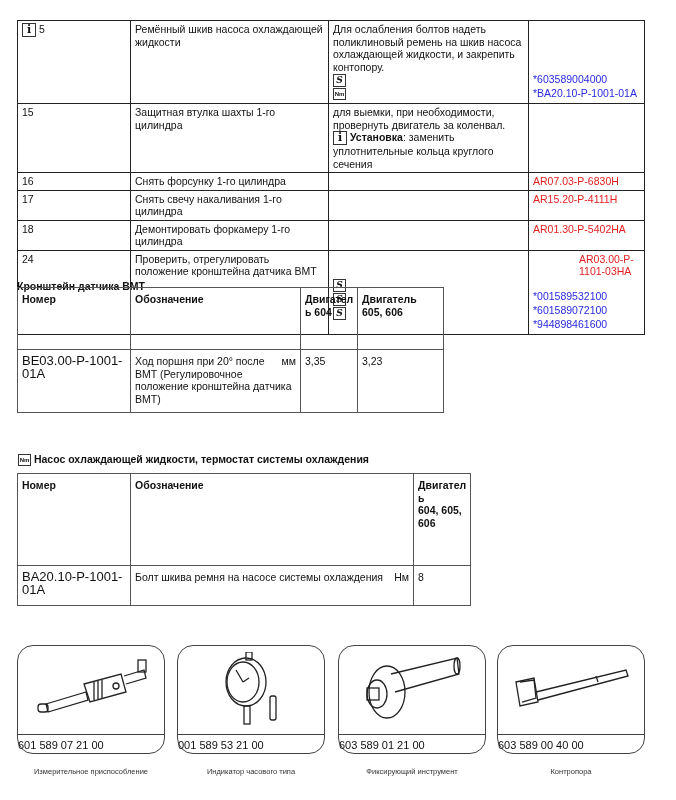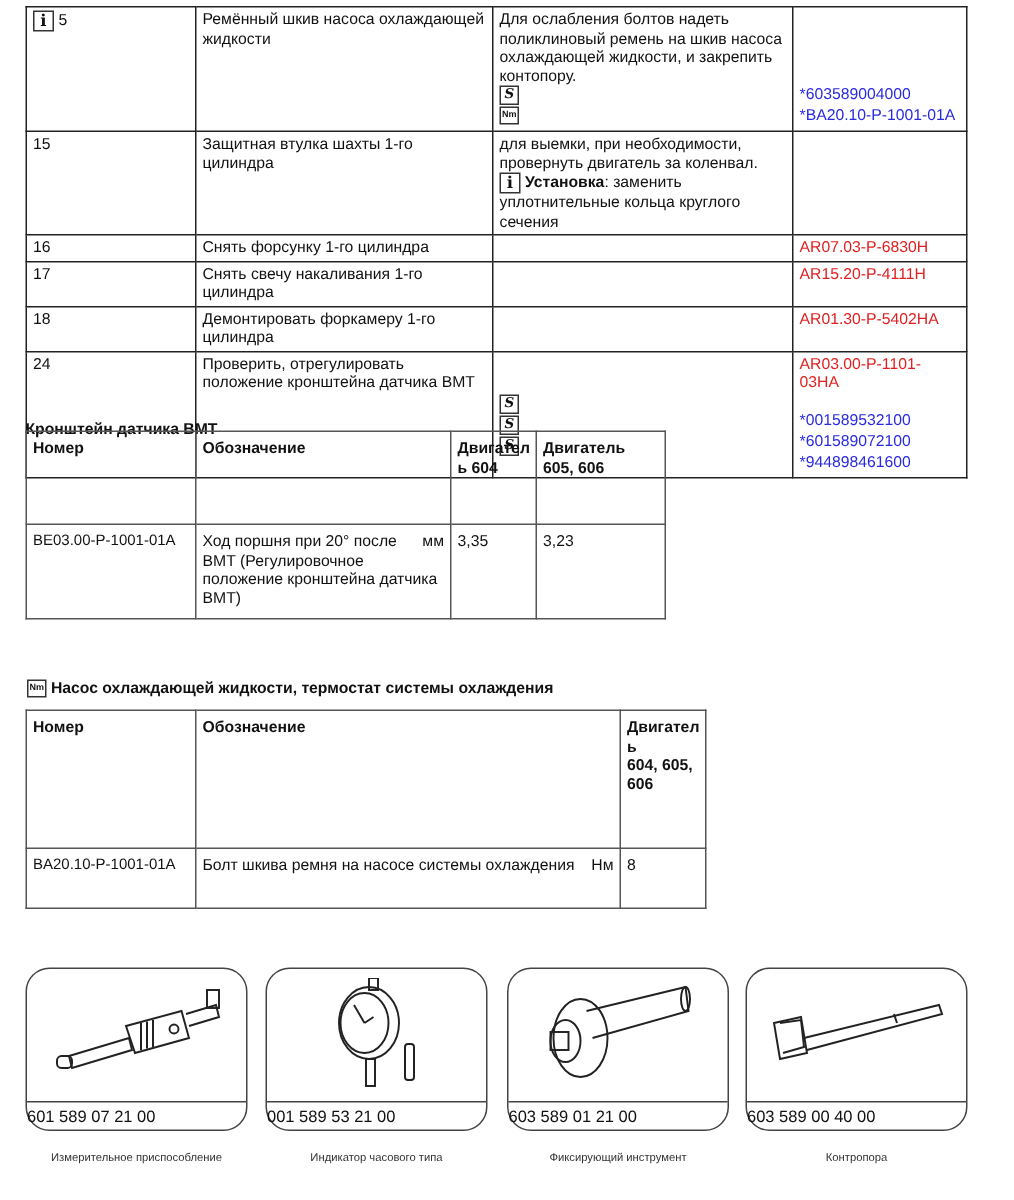--- a/index.html
+++ b/index.html
@@ -1,34 +1,34 @@
 <!DOCTYPE html>
 <html><head>
 <meta charset="utf-8">
 <style>
   html, body { margin:0; padding:0; background:#fff; }
   body { width:676px; height:800px; position:relative; overflow:hidden;
          font-family:"Liberation Sans", sans-serif; font-size:10.5px; color:#111; }
   .abs { position:absolute; }
   table { border-collapse:collapse; position:absolute; table-layout:fixed; }
   td { vertical-align:top; border:1px solid #222; padding:2px 4px; line-height:12.5px; }
-  .t1 { left:17px; top:4px; width:627px; }
+  .t1 { left:17px; top:20px; width:627px; }
   .t1 td { border-color:#222; }
   .blue { color:#2a2ae0; }
-  .red { color:#e02020; }
+  .red { color:#e02020;margin-left:46px; }
   .ico { display:inline-block; border:1px solid #333; font-family:"DejaVu Serif", serif;
          font-weight:bold; line-height:11px; text-align:center; vertical-align:middle; background:#fff; }
   .ico-i { width:12px; height:12px; font-size:11px; }
   .ico-s { width:11px; height:11px; font-size:9px; font-style:italic; }
   .ico-nm { width:11px; height:10px; font-size:6px; font-family:"Liberation Sans", sans-serif; line-height:10px; }
   .line { height:14px; }
   h3 { position:absolute; margin:0; font-size:10.5px; font-weight:bold; }
   .spec td { border-color:#555; padding:5px 4px; line-height:12.5px; }
   .hd { font-weight:bold;margin-top:24px; }
-  .small { font-size:10px; }
+  .small { font-size:13px; }
   .unit { float:right; }
   .tool { position:absolute; top:645px; width:146px; height:107px; border:1px solid #444;
           border-radius:16px; }
   .tool .num { position:absolute; left:0; right:0; bottom:2px; font-size:11px; }
   .tool .sep { position:absolute; left:0; right:0; bottom:18px; border-top:1px solid #444; }
   .tool svg { position:absolute; left:8px; top:6px; }
   .cap { position:absolute; top:767px; width:150px; text-align:center; font-size:7.5px; color:#333; }
 </style>
 </head>
 <body>

